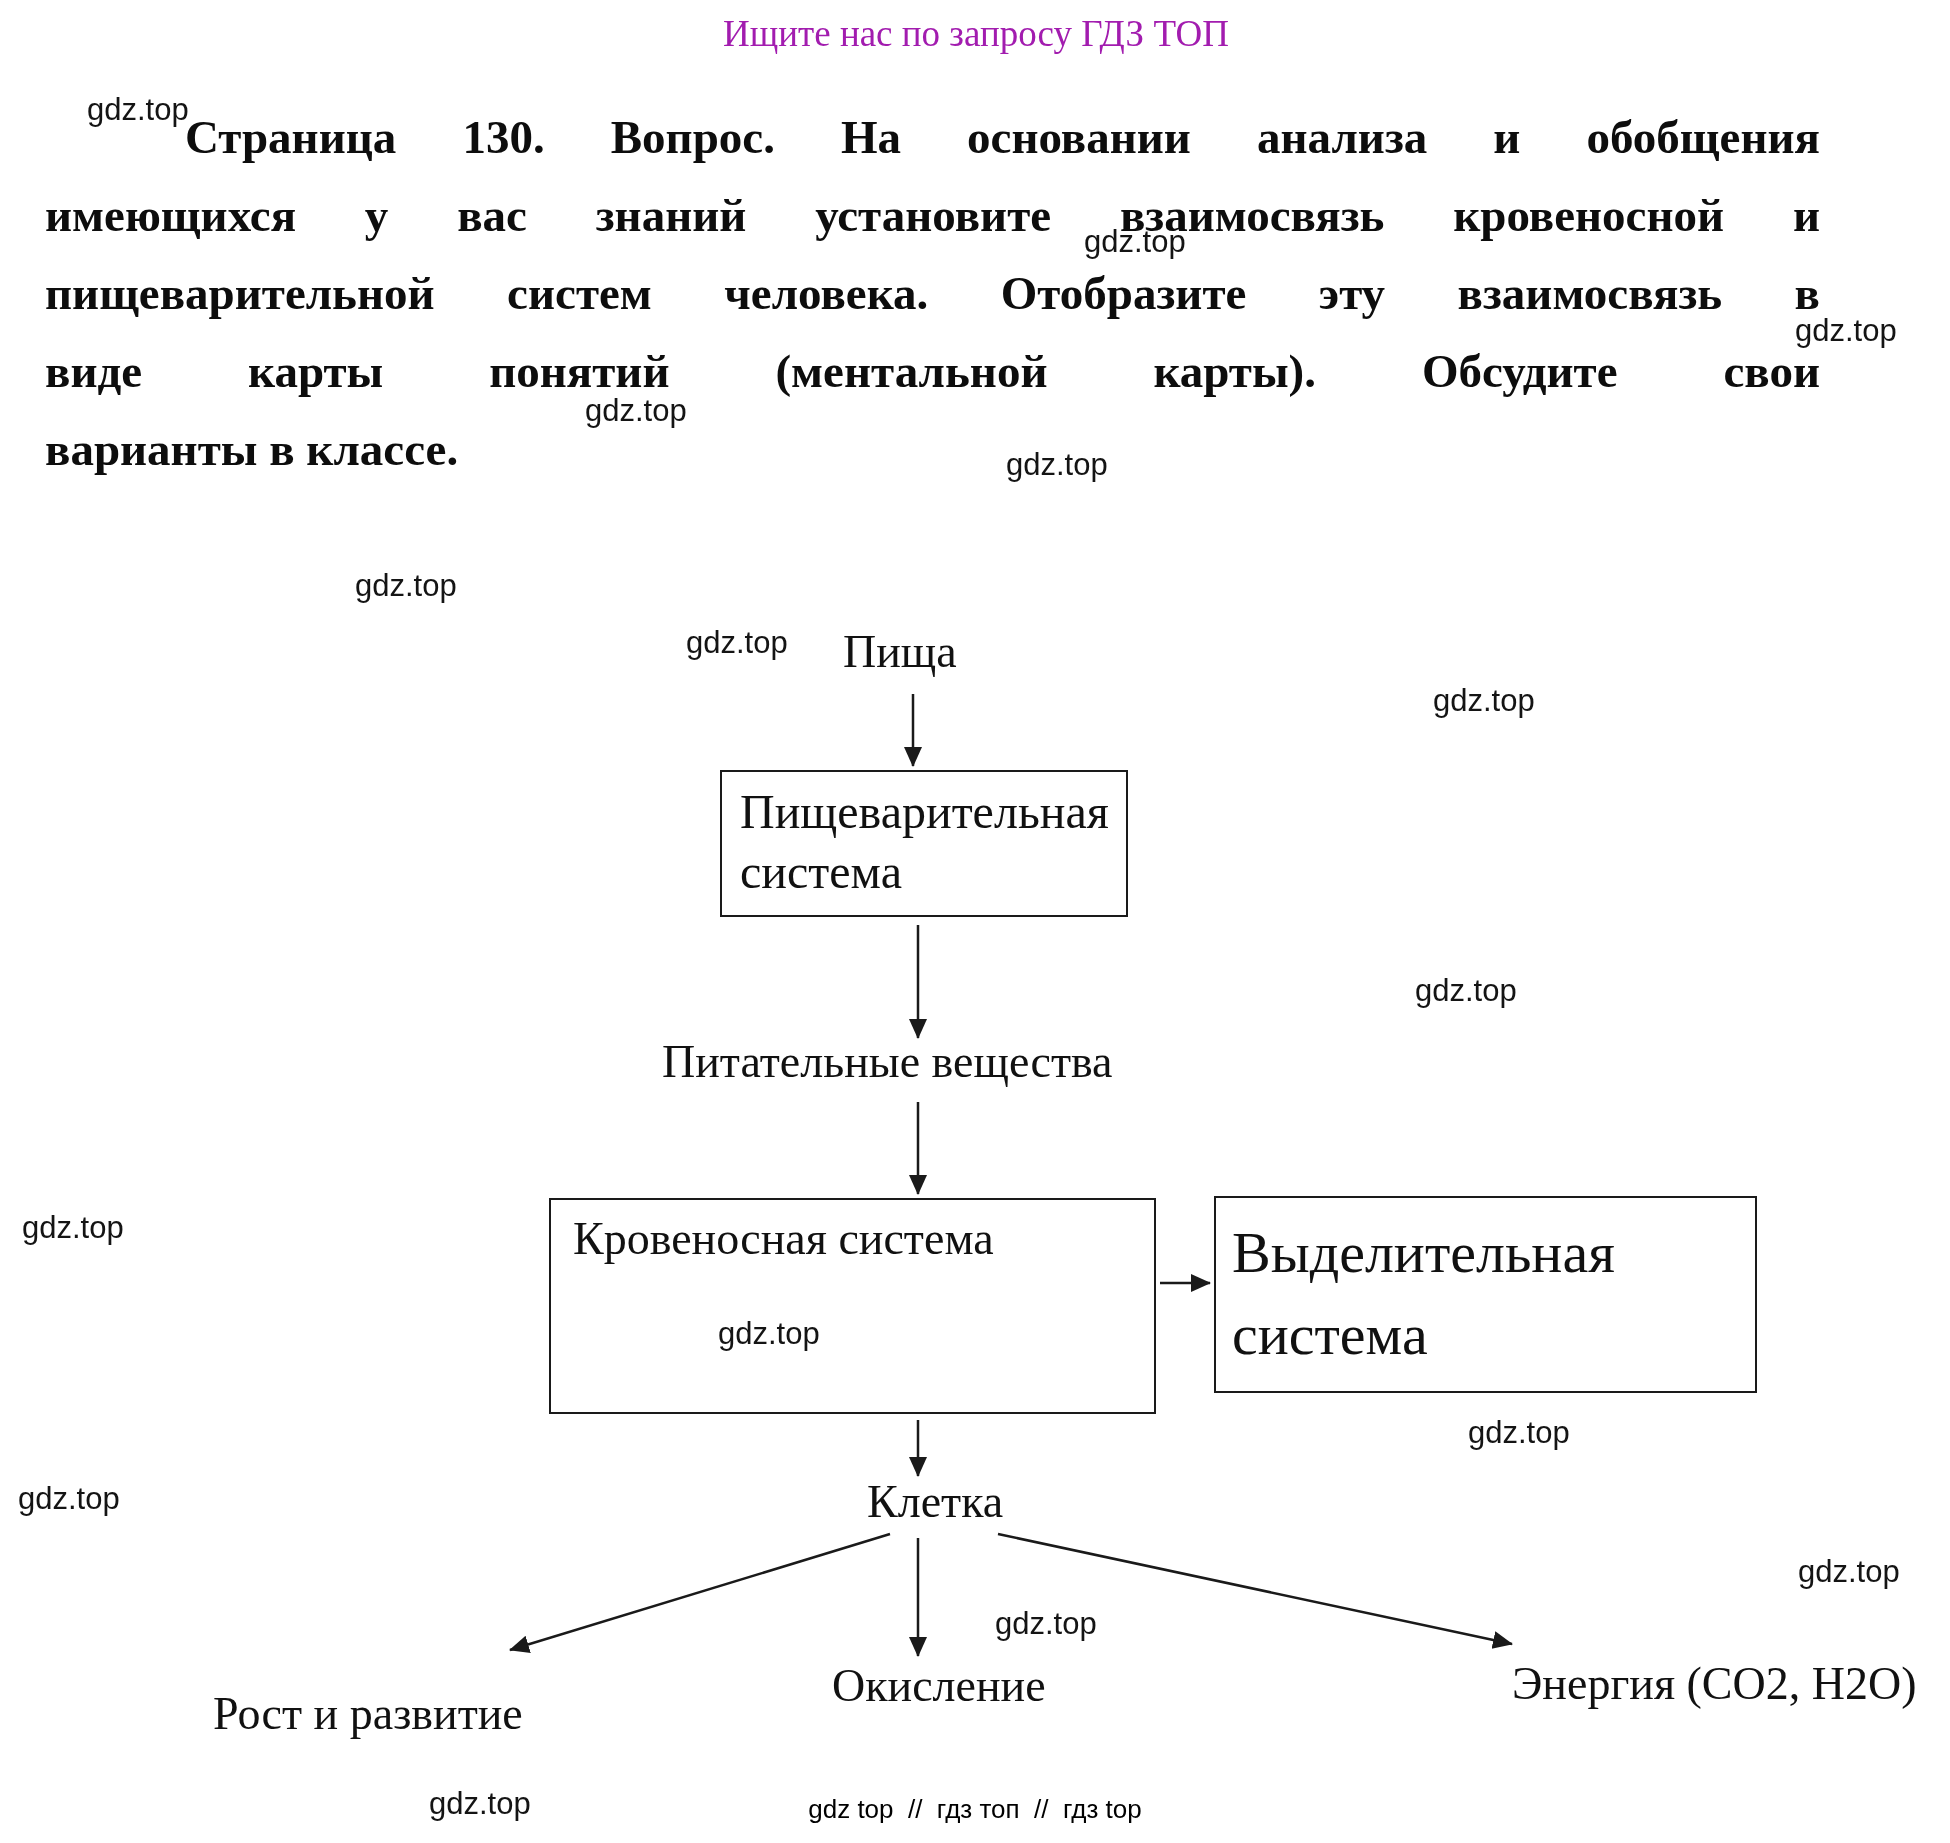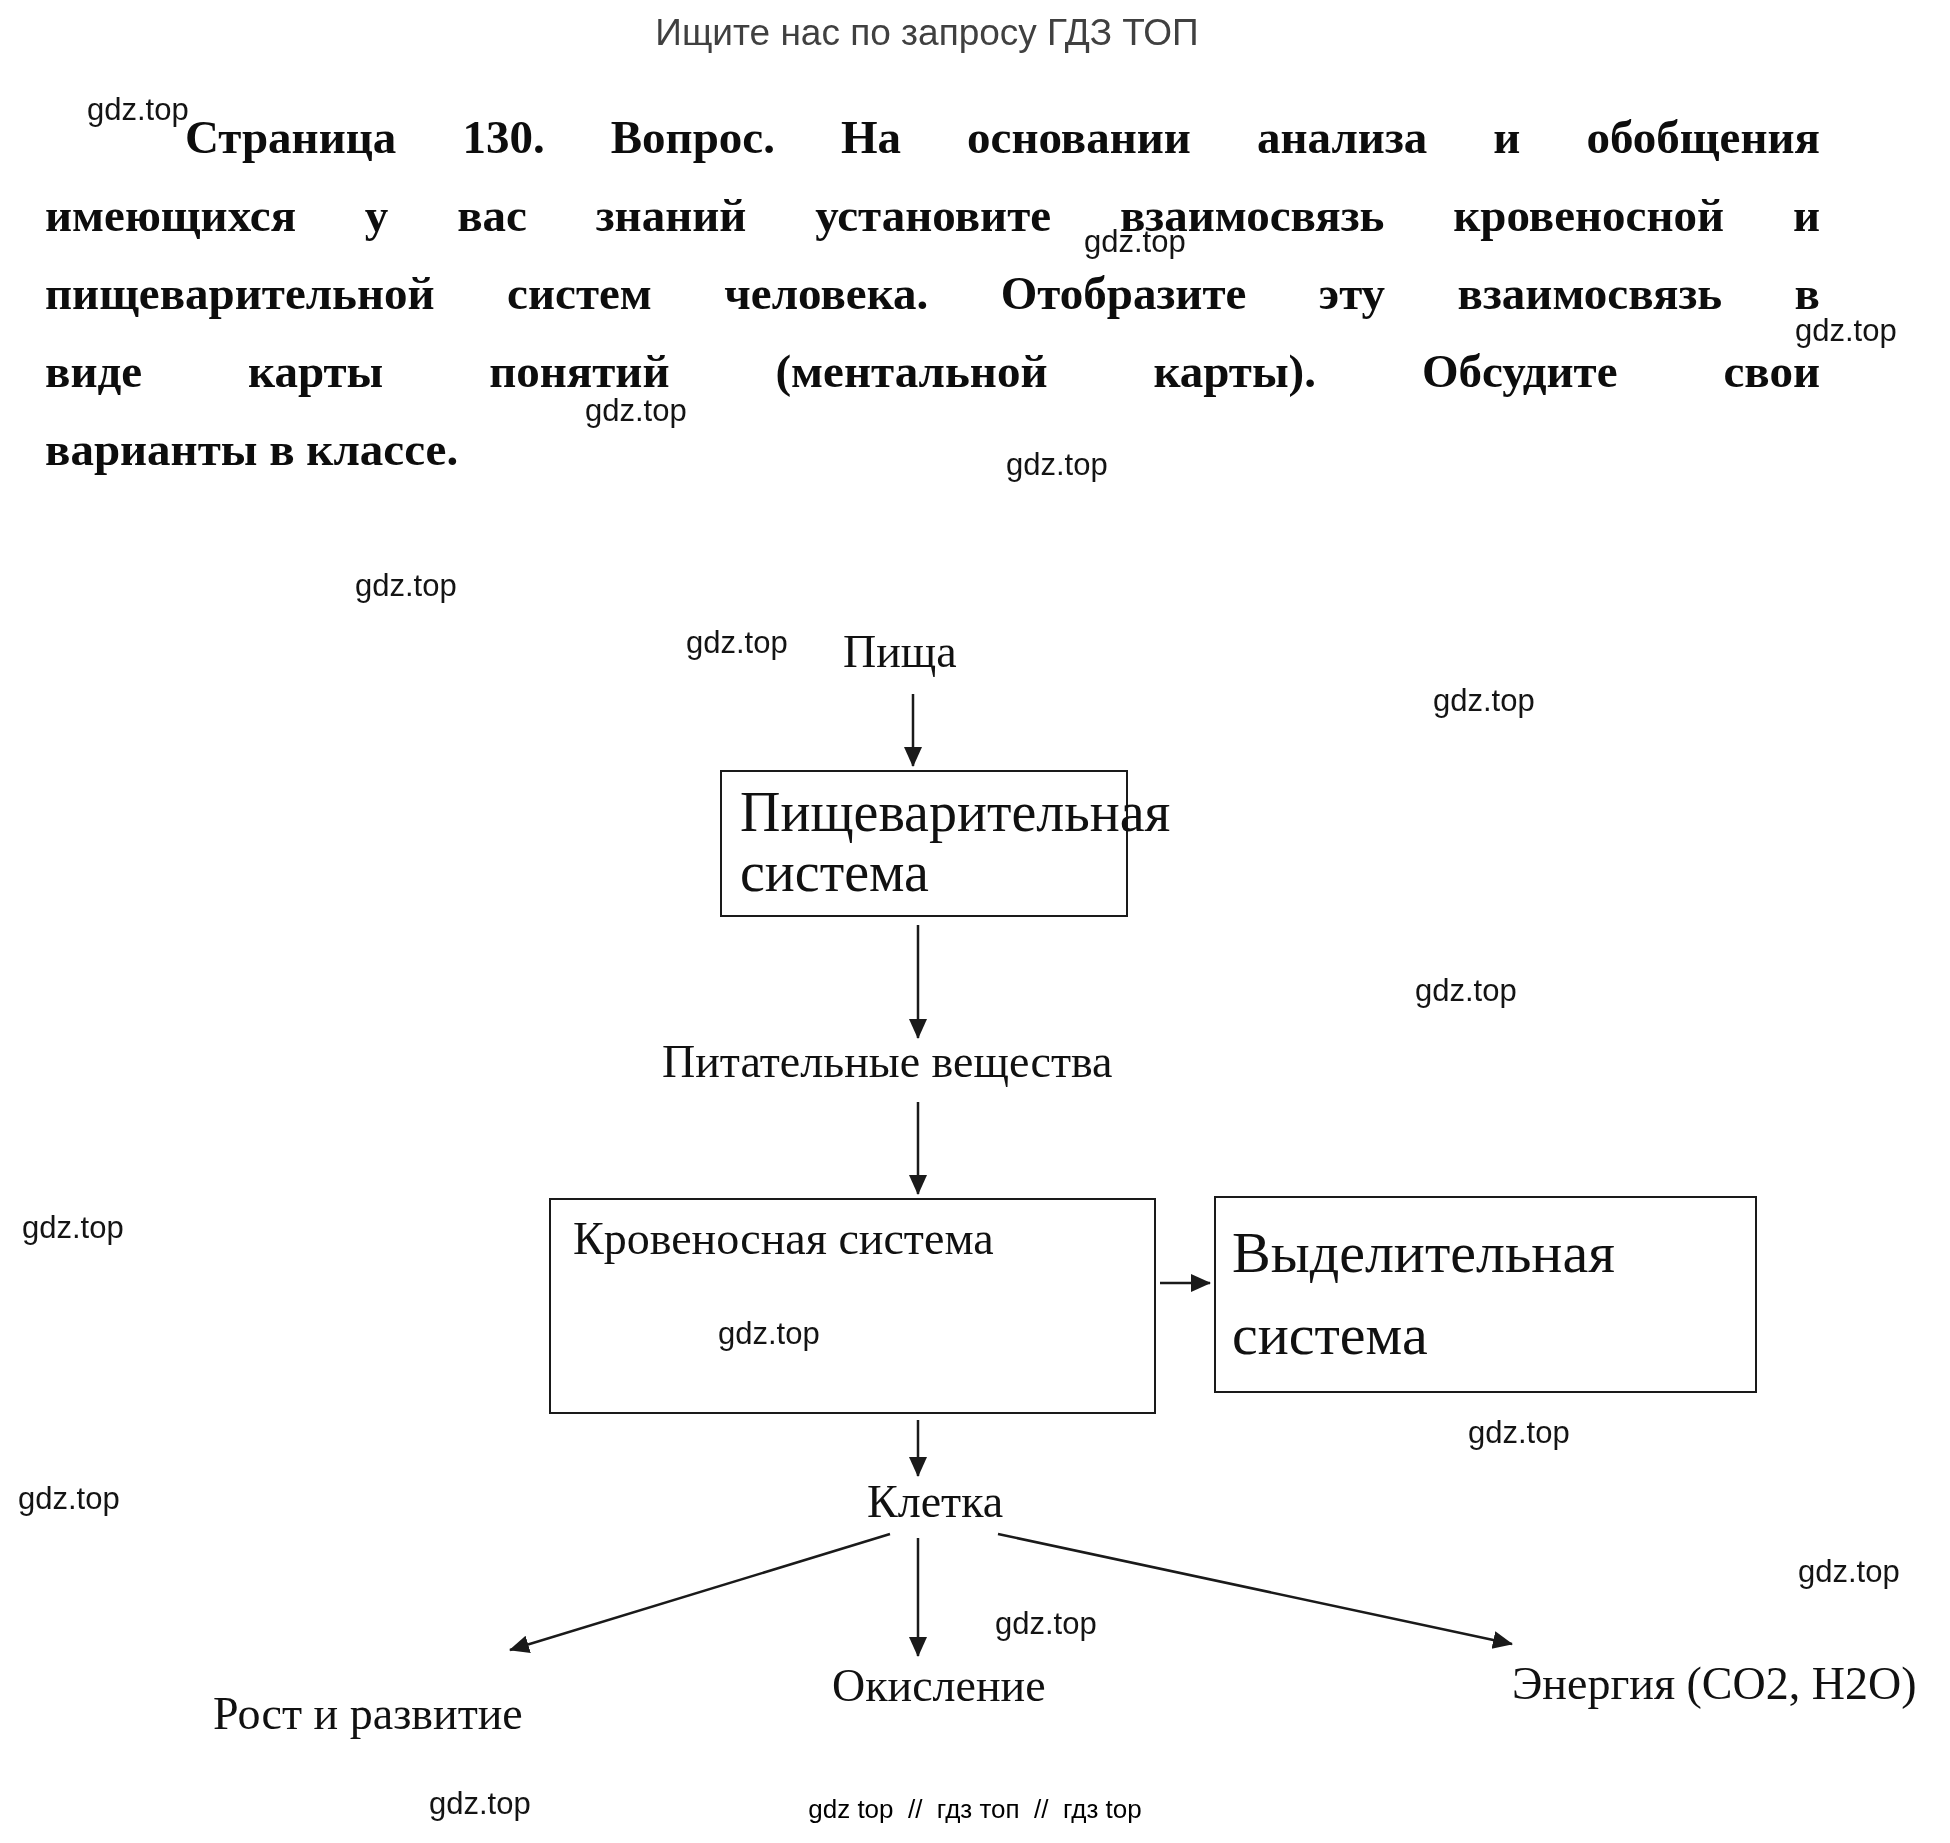--- a/index.html
+++ b/index.html
@@ -8,23 +8,23 @@
     background:#ffffff;
     position:relative;
     overflow:hidden;
     font-family:"Liberation Serif", serif;
     color:#161616;
   }
   .abs{position:absolute;}
 
   
   .promo{
-    top:12px;left:927px;transform:translateX(-50%);
-    font-family:Liberation Sans, sans-serif;
-    font-size:37px;color:#404040;white-space:nowrap;
+    top:12px;left:976px;transform:translateX(-50%);
+    font-family:Liberation Serif, serif;
+    font-size:37px;color:#a21caf;white-space:nowrap;
   }
 
   
   .question{
     left:45px;top:98px;width:1775px;
     font-weight:bold;font-size:47px;line-height:78px;
     color:#0d0d0d;
   }
   .qline{text-align:justify;text-align-last:justify;}
   .qline.first{text-indent:140px;}
@@ -44,21 +44,21 @@
     font-size:46px;line-height:1.05;white-space:nowrap;color:#111;text-align:center;
   }
   .dbox{
     position:absolute;
     border:2.5px solid #1a1a1a;
     background:#fff;
     box-sizing:border-box;
     color:#111;
   }
   .dbox .bline{white-space:nowrap;}
-  #box-digestive{left:720px;top:770px;width:408px;height:147px;padding:10px 0 0 18px;font-size:56px;}
+  #box-digestive{left:720px;top:770px;width:408px;height:147px;padding:10px 0 0 18px;font-size:48px;}
   #box-digestive .bline{line-height:60px;}
   #box-circulatory{left:549px;top:1198px;width:607px;height:216px;padding:12px 0 11px 22px;font-size:46px;}
   #box-excretory{left:1214px;top:1196px;width:543px;height:197px;padding:14px 0 0 16px;font-size:58px;}
   #box-excretory .bline{line-height:82px;}
   .wm-inbox{
     position:absolute;left:167px;top:118px;
     font-family:"Liberation Sans", sans-serif;
     font-size:31px;color:#141414;font-weight:normal;line-height:1;
   }
 

